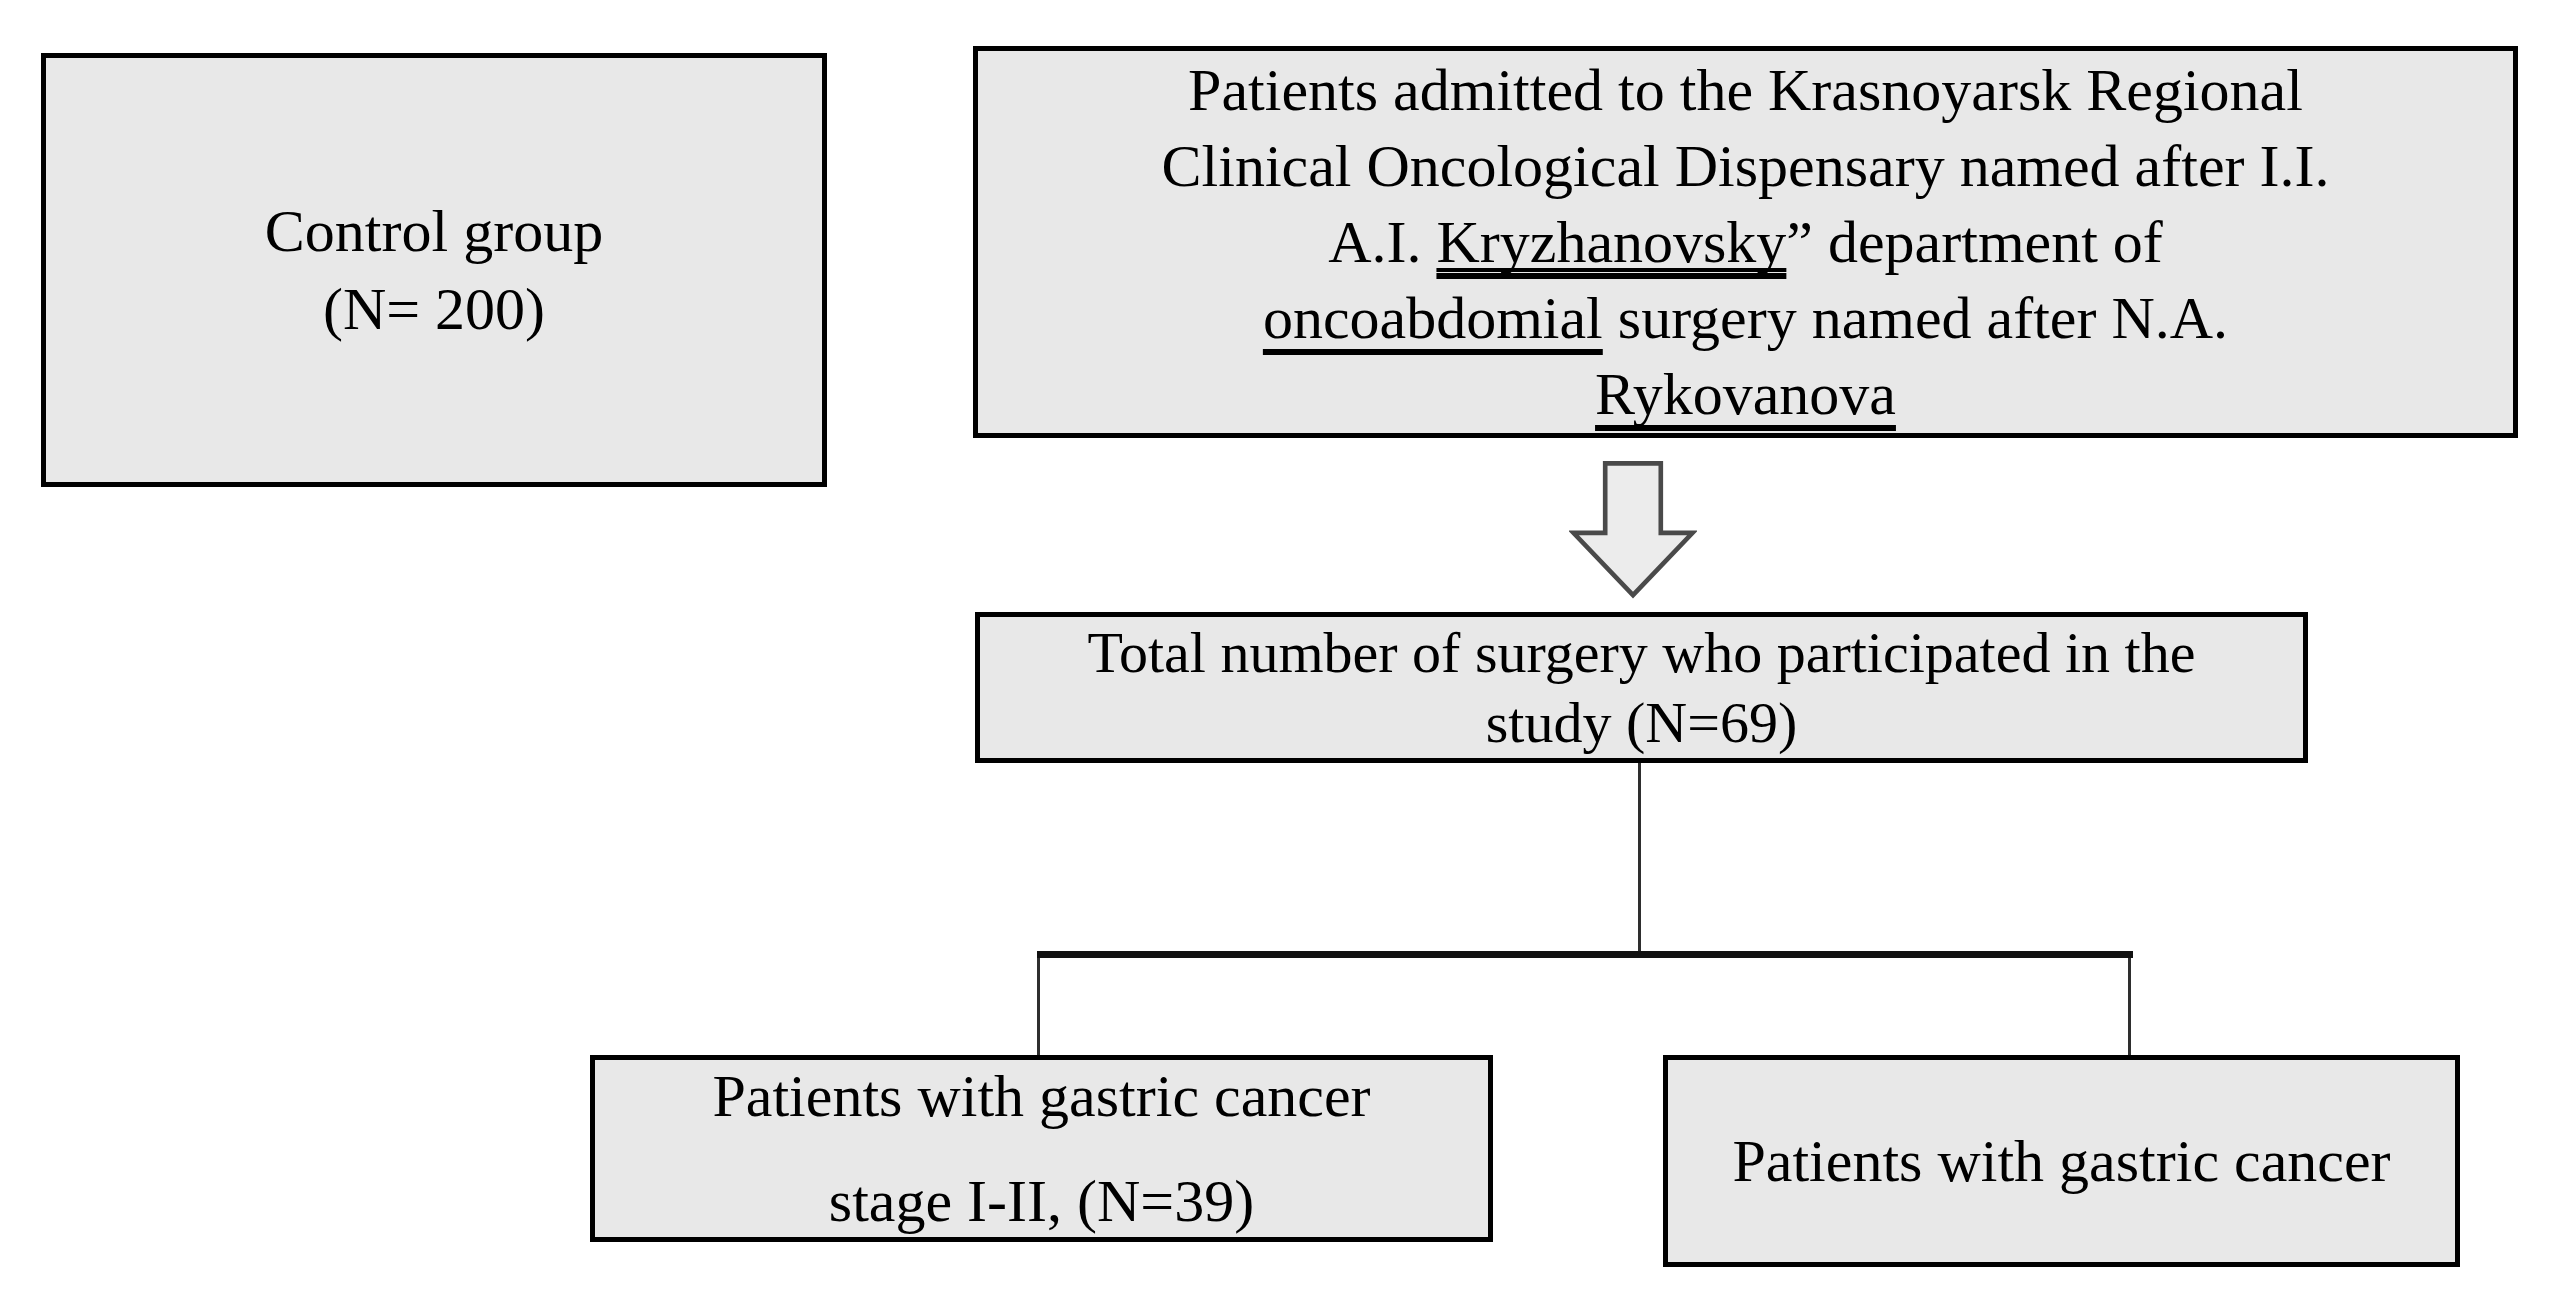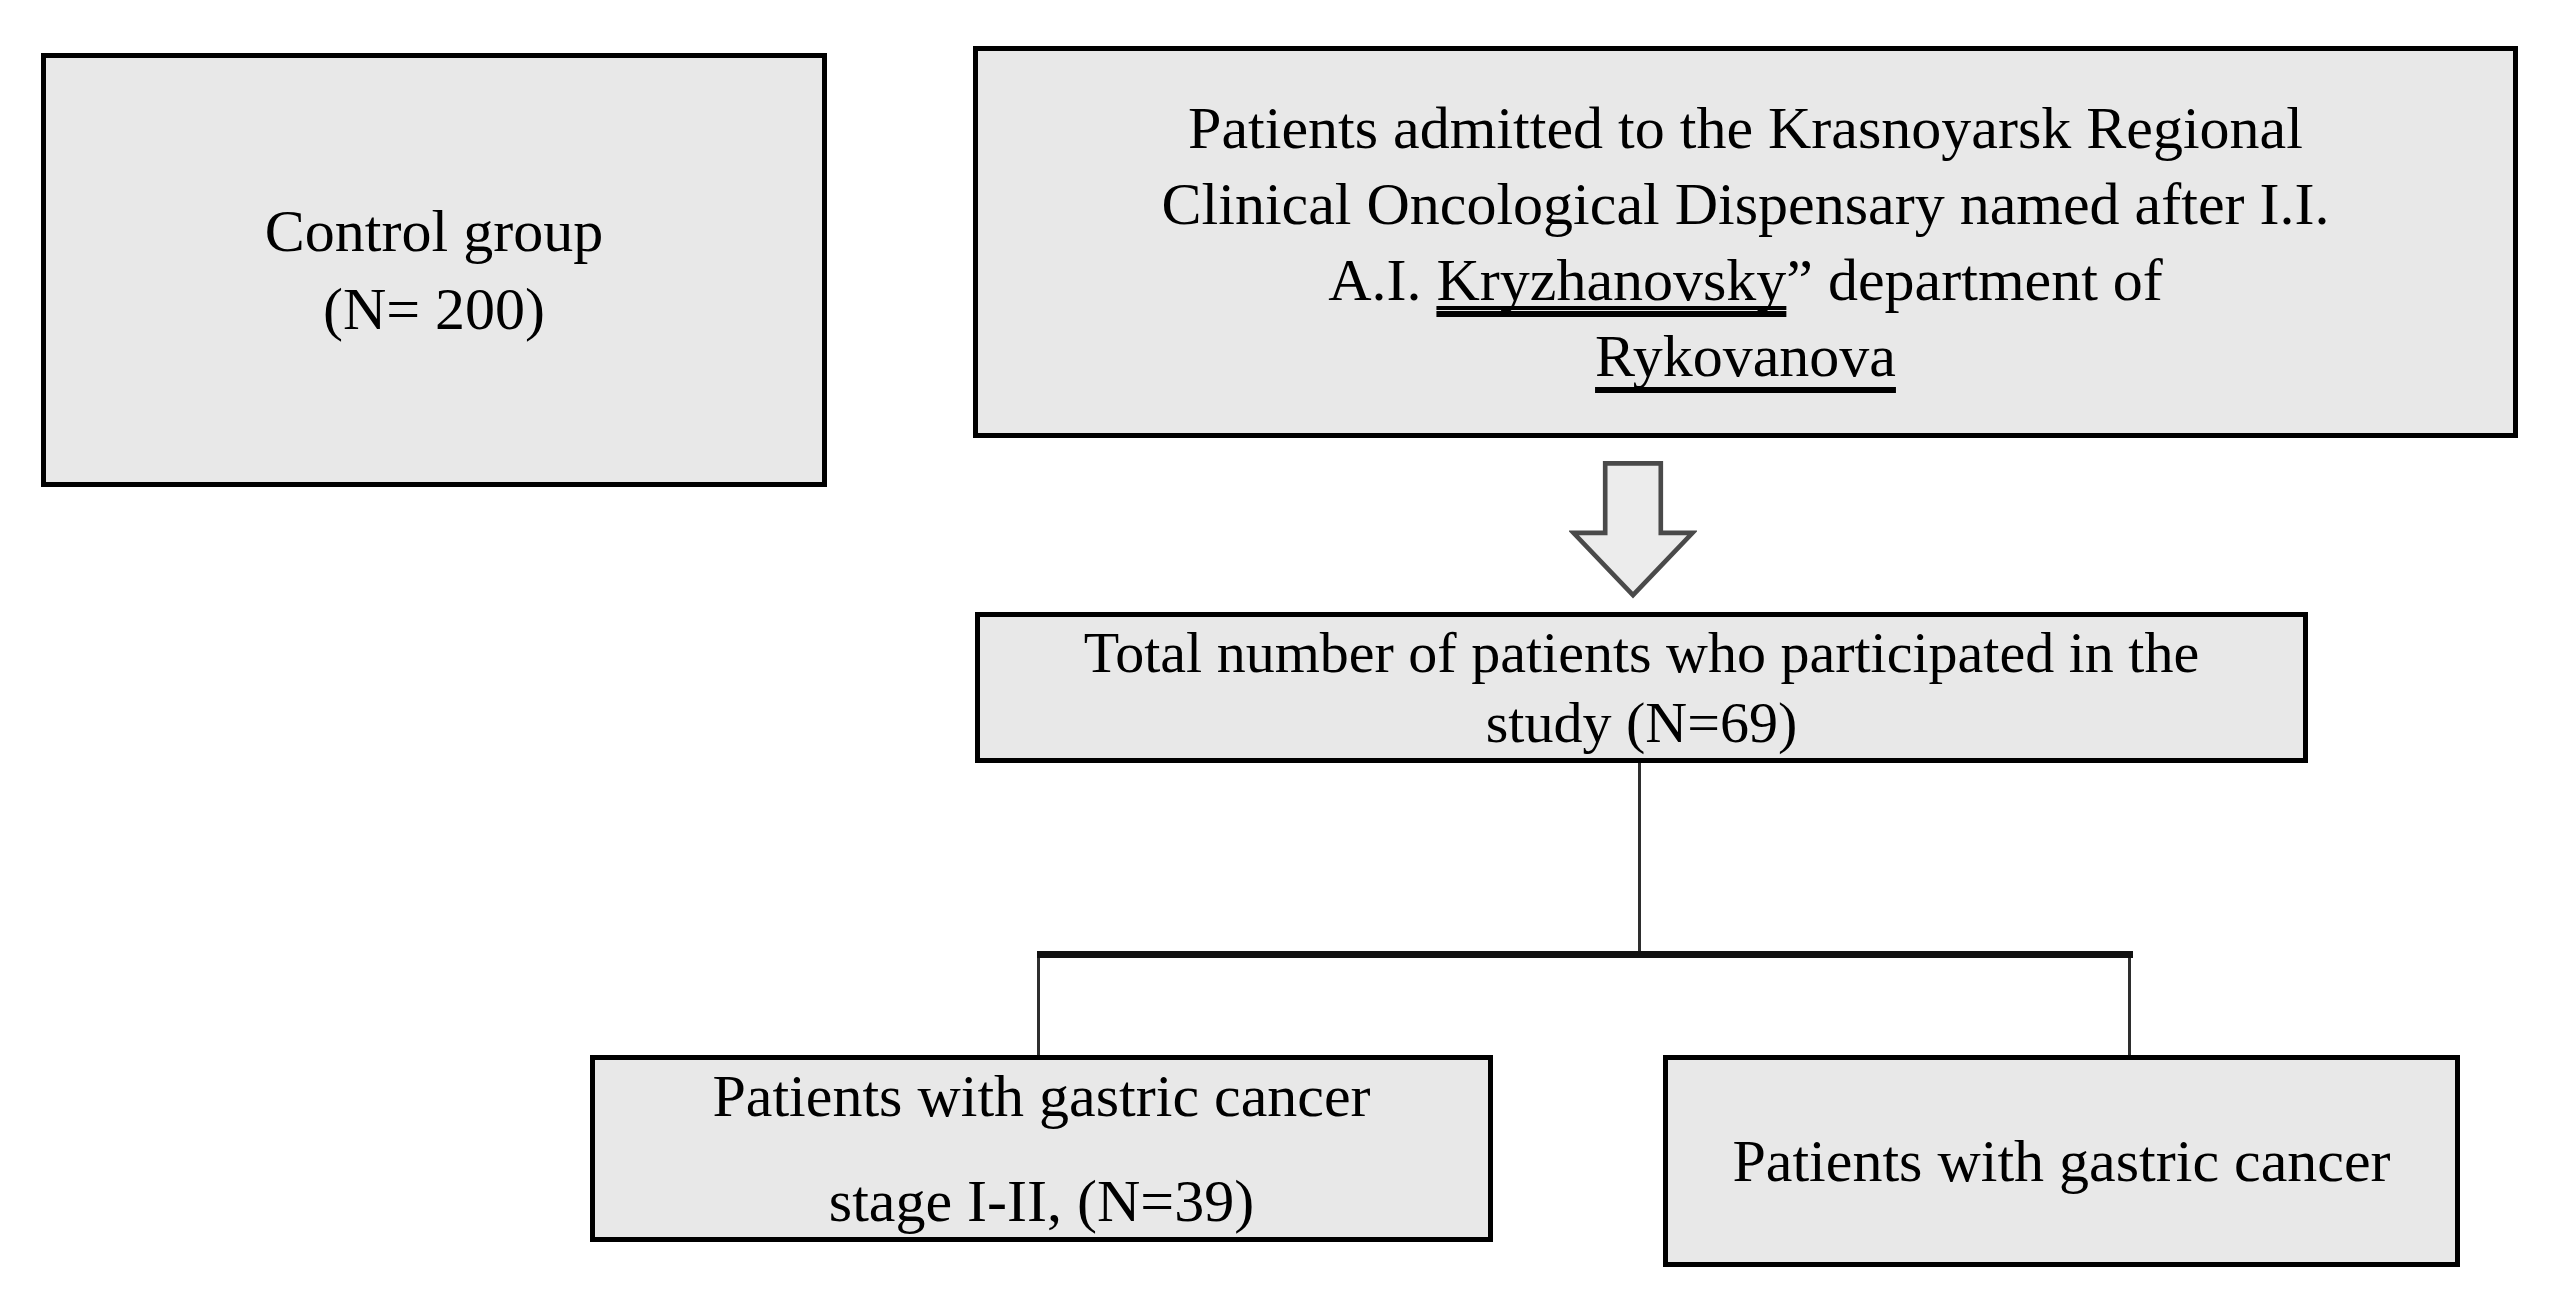--- a/index.html
+++ b/index.html
@@ -64,31 +64,32 @@
 
   <div class="box control-box">
     <div class="line">Control group</div>
     <div class="line">(N= 200)</div>
   </div>
 
   <div class="box admission-box">
     <div class="line">Patients admitted to the Krasnoyarsk Regional</div>
     <div class="line">Clinical Oncological Dispensary named after I.I.</div>
     <div class="line"><span>A.I. </span><span class="underlined"><span class="misspelled">Kryzhanovsky</span></span><span>” department of</span></div>
+    <div class="line"><span class="misspelled">oncoabdomial</span><span> surgery named after N.A.</span></div>
     <div class="line"><span class="misspelled">Rykovanova</span></div>
   </div>
 
   <div class="arrow-wrap">
     <svg viewBox="0 0 192 210" aria-hidden="true">
       <polygon points="54,5 138,5 138,110 186,110 96,204 6,110 54,110" fill="#ececec" stroke="#4a4a4a" stroke-width="7" stroke-linejoin="miter"></polygon>
     </svg>
   </div>
 
   <div class="box total-box">
-    <div class="line">Total number of patients who participated in the</div>
+    <div class="line">Total number of surgery who participated in the</div>
     <div class="line">study (N=69)</div>
   </div>
 
   <div class="connector" style="left:1638px; top:763px; width:3.3px; height:193px;"></div>
   <div class="connector connector-h" style="left:1037px; top:951px; width:1096px; height:6.6px;"></div>
   <div class="connector" style="left:1037px; top:958px; width:3.3px; height:98px;"></div>
   <div class="connector" style="left:2128px; top:958px; width:3.3px; height:98px;"></div>
 
   <div class="box stage12-box">
     <div class="line">Patients with gastric cancer</div>

